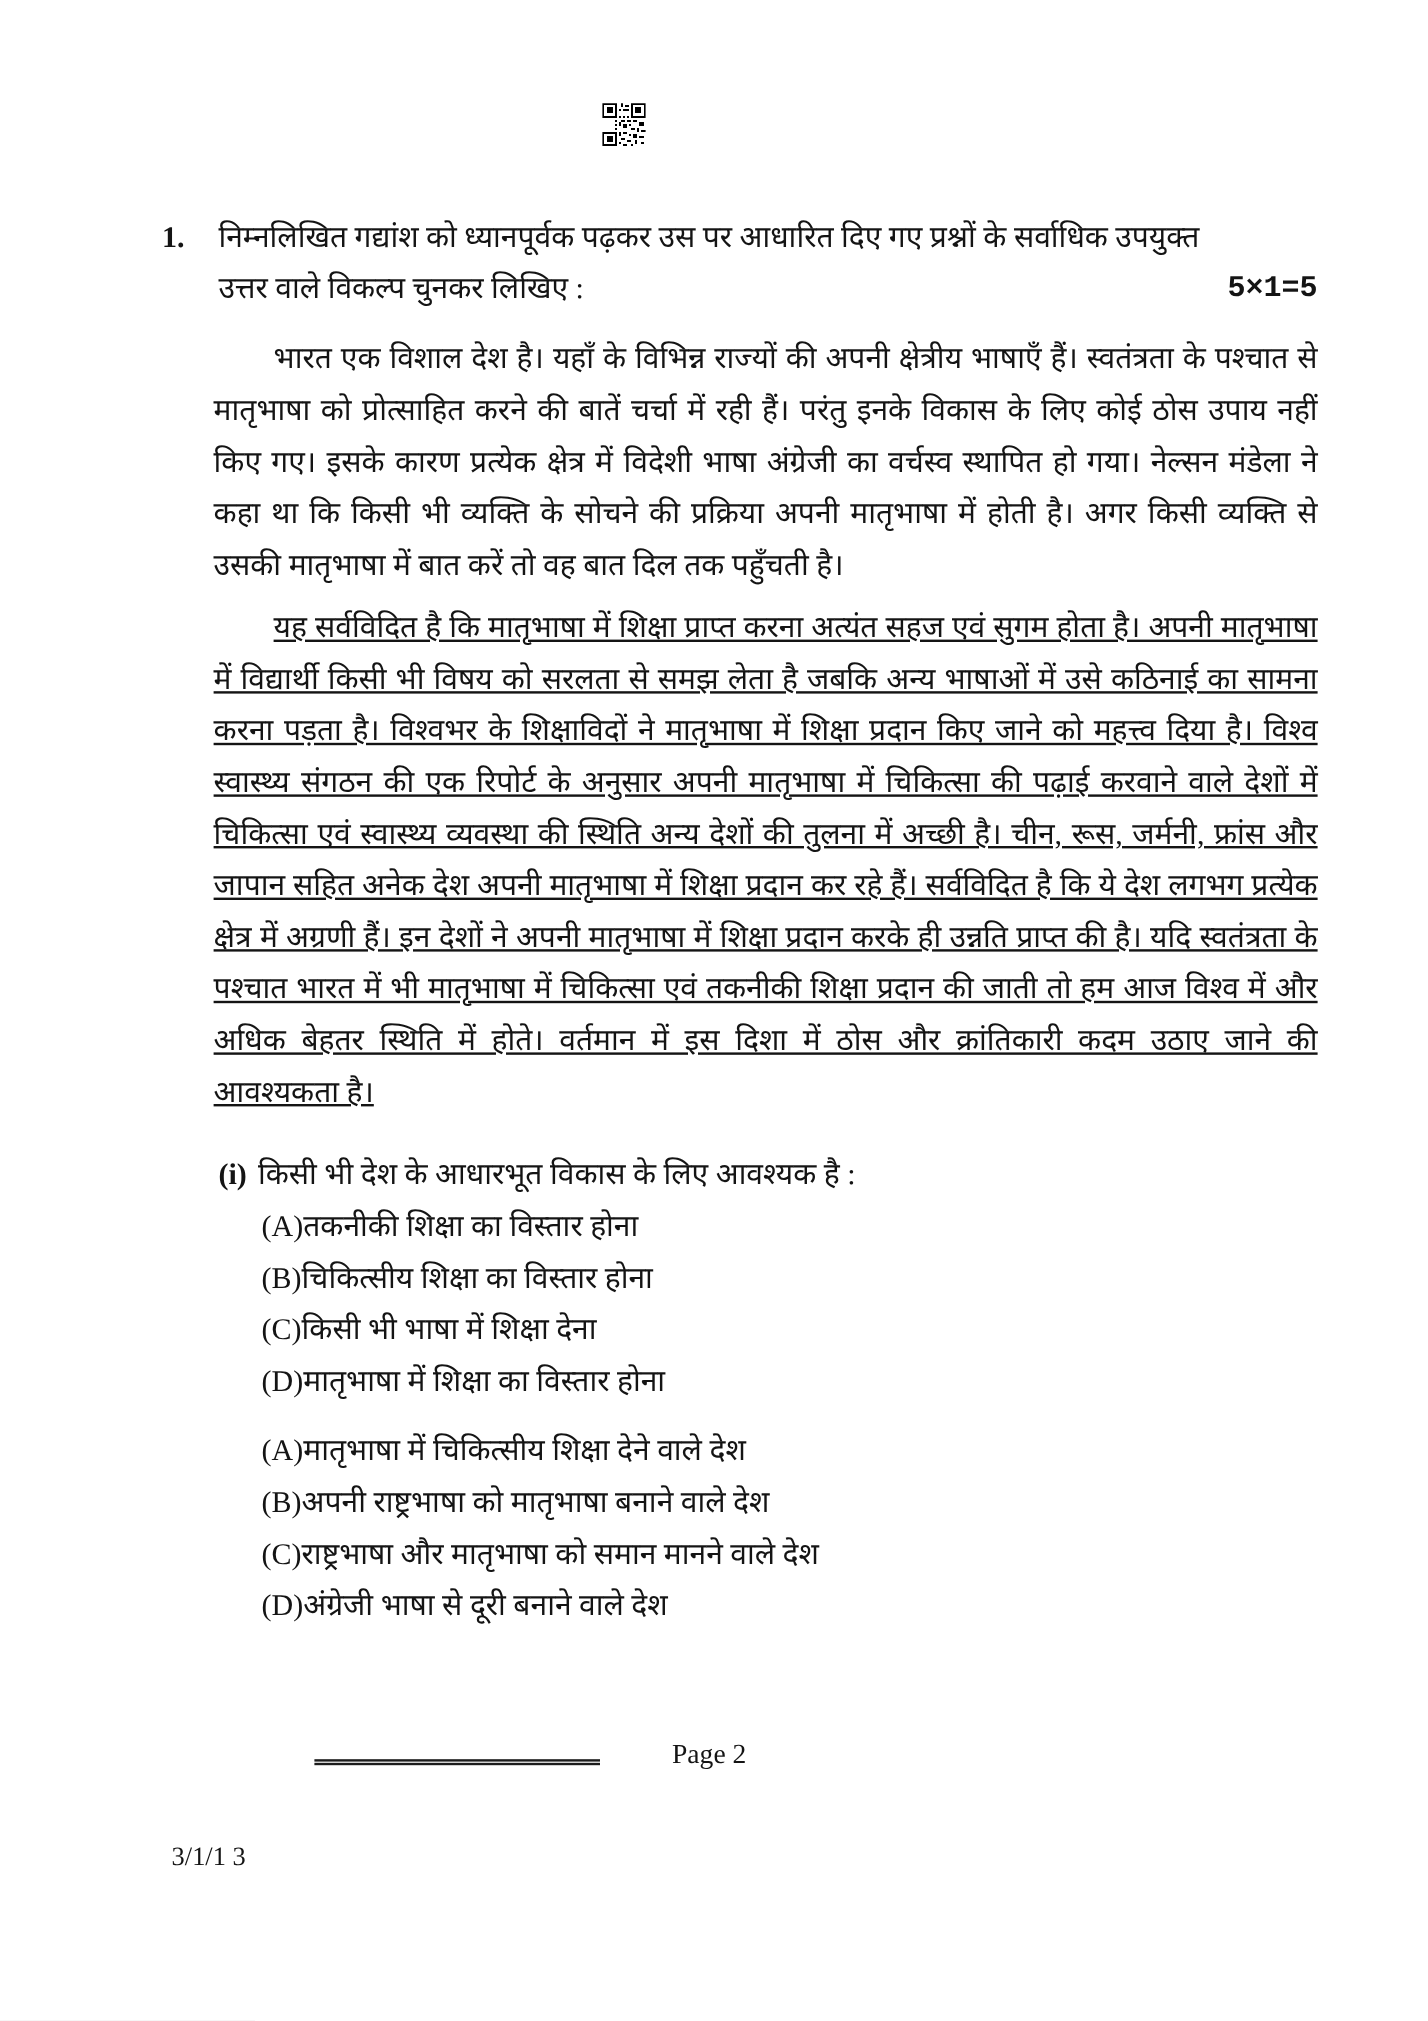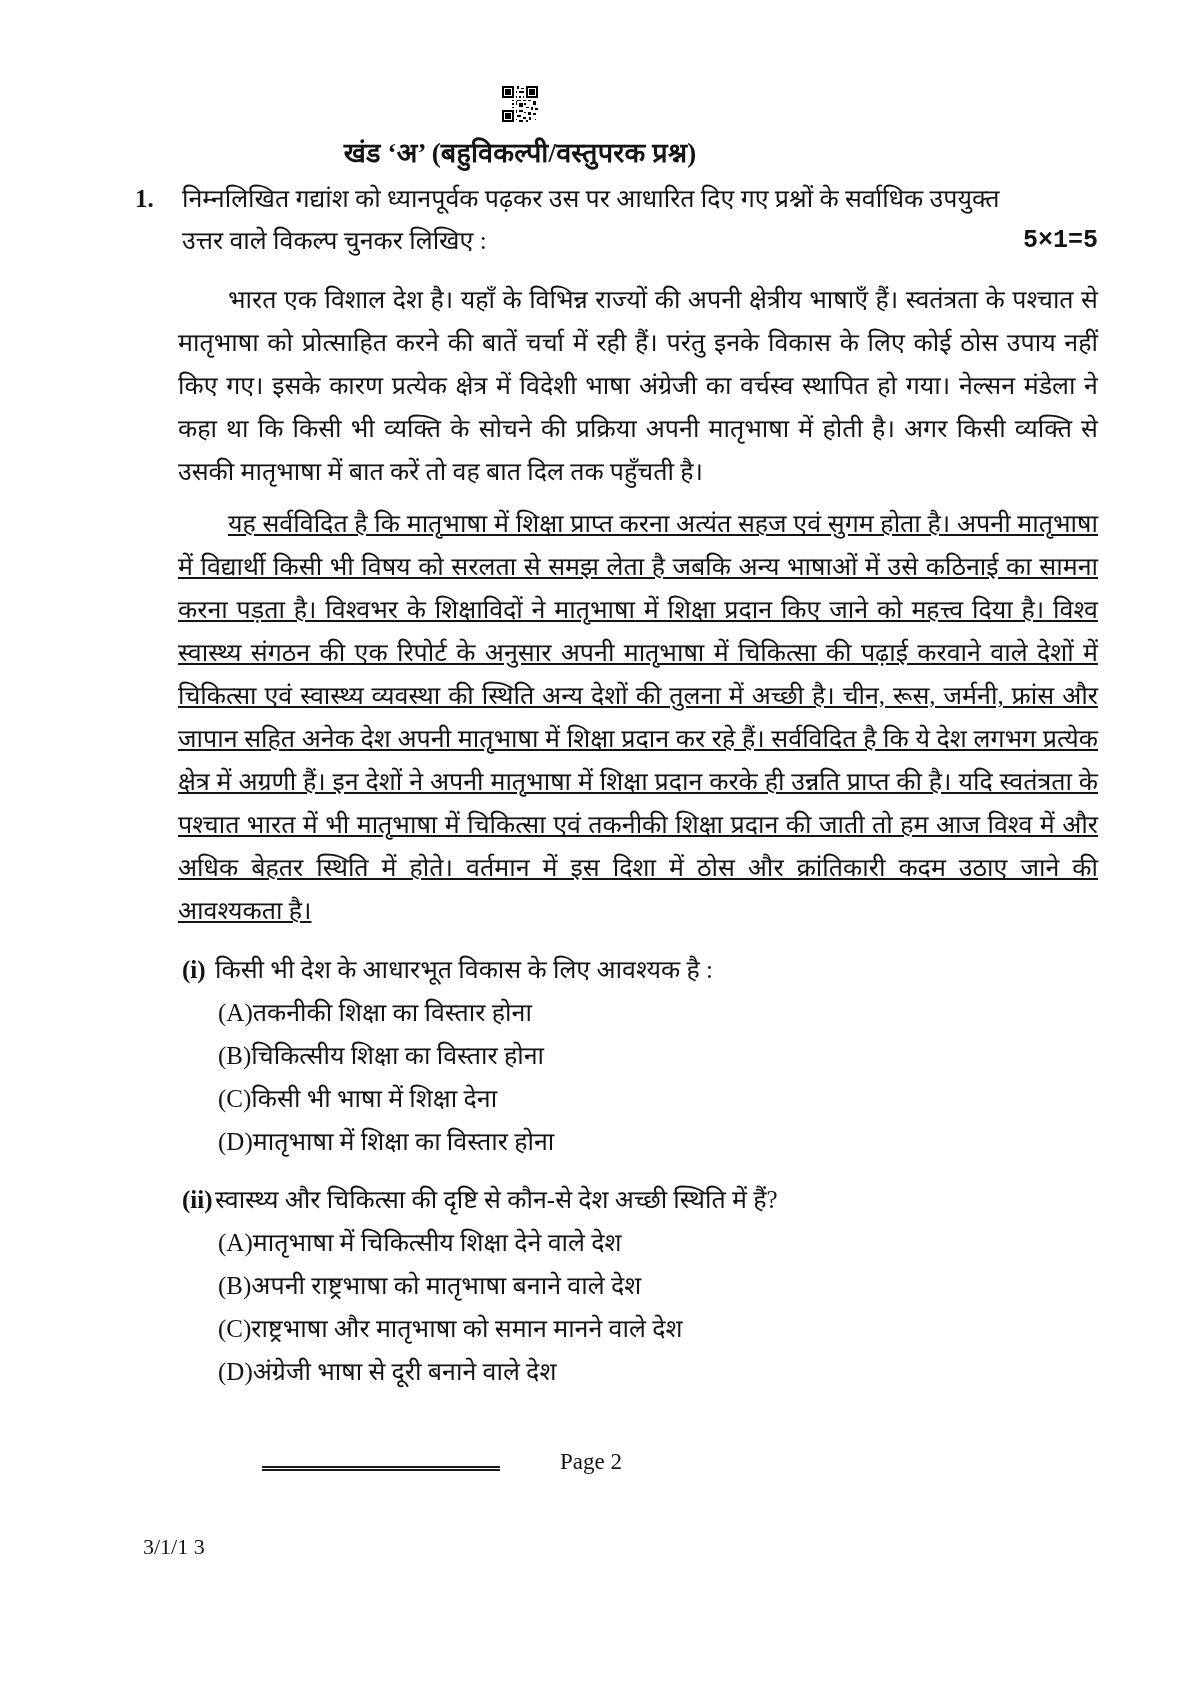--- a/index.html
+++ b/index.html
@@ -53,21 +53,21 @@
     font-weight: bold;
     font-family: Liberation Mono, monospace;
   }
   .passage p {
     margin-left: 43px;
     text-indent: 50px;
     text-align: justify;
     text-justify: inter-word;
   }
   .passage p + p { margin-top: 9px; text-decoration: underline; }
-  .passage { margin-bottom: 16px; }
+  .passage { margin-bottom: 26px; }
   .subq-line { display: flex; margin-left: 47px; }
   .subq-label { flex: 0 0 33px; font-weight: bold; }
   .subq-text { flex: 1; }
   .option-line { display: flex; margin-left: 83px; }
   .opt-label { flex: 0 0 32px; }
   .opt-text { flex: 1; }
   .subq-block + .subq-block { margin-top: 15px; }
   
   .footer-code {
     position: absolute;
@@ -138,21 +138,20 @@
             <rect x="9" y="17" width="2" height="1"></rect>
             <rect x="12" y="18" width="2" height="1"></rect>
             <rect x="16" y="18" width="1" height="2"></rect>
           <rect x="8" y="19" width="1" height="1"></rect>
             <rect x="10" y="20" width="2" height="1"></rect>
             <rect x="14" y="20" width="1" height="1"></rect>
             <rect x="19" y="19" width="1" height="1"></rect>
         </g>
       </svg>
     </span>
-    <div class="section-title">खंड ‘अ’ (बहुविकल्पी/वस्तुपरक प्रश्न)</div>
   </div>
 
   <div class="main">
 
     <div class="q-header">
       <div class="q-num">1.</div>
       <div class="q-intro">निम्नलिखित गद्यांश को ध्यानपूर्वक पढ़कर उस पर आधारित दिए गए प्रश्नों के सर्वाधिक उपयुक्त उत्तर वाले विकल्प चुनकर लिखिए :</div>
       <div class="marks">5×1=5</div>
     </div>
 
@@ -178,24 +177,20 @@
         <span class="opt-label">(C)</span>
         <span class="opt-text">किसी भी भाषा में शिक्षा देना</span>
       </div>
       <div class="option-line">
         <span class="opt-label">(D)</span>
         <span class="opt-text">मातृभाषा में शिक्षा का विस्तार होना</span>
       </div>
     </div>
 
     <div class="subq-block">
-      <div class="subq-line">
-        <div class="subq-label">(ii)</div>
-        <div class="subq-text">स्वास्थ्य और चिकित्सा की दृष्टि से कौन-से देश अच्छी स्थिति में हैं?</div>
-      </div>
       <div class="option-line">
         <span class="opt-label">(A)</span>
         <span class="opt-text">मातृभाषा में चिकित्सीय शिक्षा देने वाले देश</span>
       </div>
       <div class="option-line">
         <span class="opt-label">(B)</span>
         <span class="opt-text">अपनी राष्ट्रभाषा को मातृभाषा बनाने वाले देश</span>
       </div>
       <div class="option-line">
         <span class="opt-label">(C)</span>

